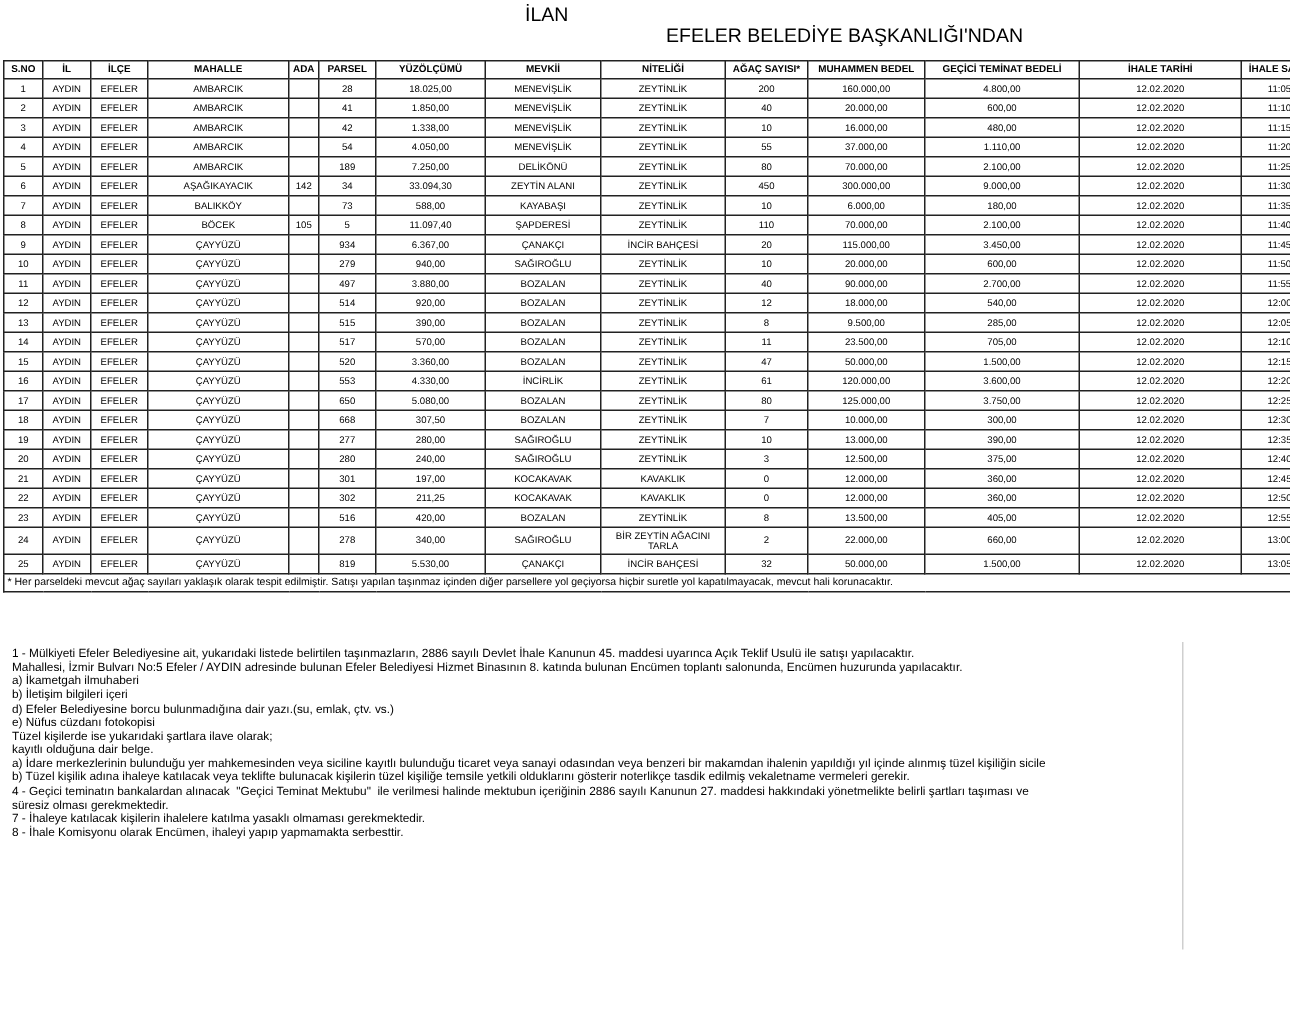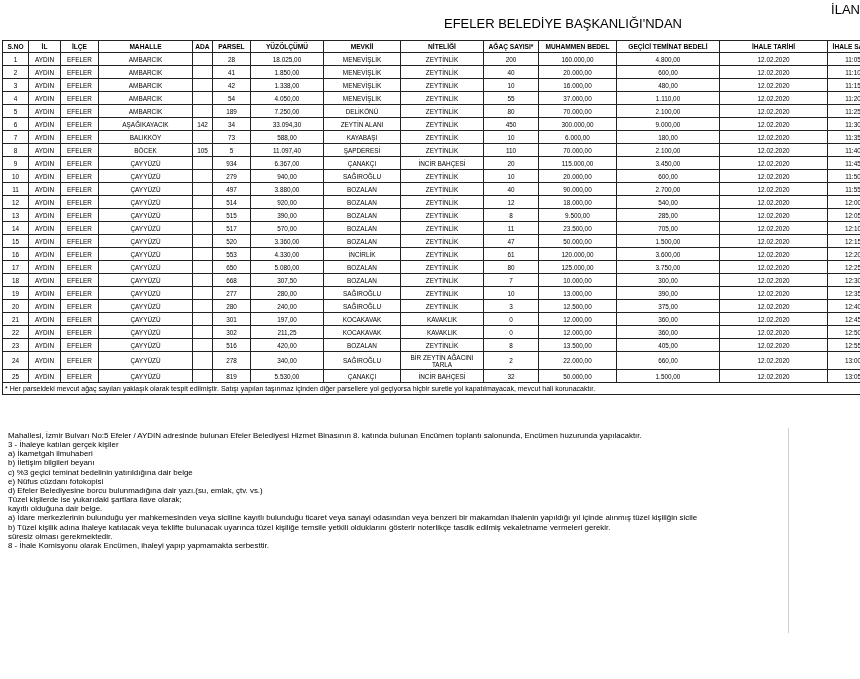--- a/index.html
+++ b/index.html
@@ -1,17 +1,17 @@
 <!DOCTYPE html>
 <html><head>
 <meta charset="utf-8">
 <style>
   html, body { margin: 0; padding: 0; background: #ffffff; }
   body { width: 860px; height: 679px; position: relative; overflow: hidden; font-family: "Liberation Sans", sans-serif; color: #000; }
-  .title1 { position: absolute; left: 0; width: 860px; top: 2px; text-align: right; font-size: 13px; padding-left: 350px; box-sizing: border-box; }
+  .title1 { position: absolute; left: 0; width: 860px; top: 2px; text-align: left; font-size: 13px; padding-left: 350px; box-sizing: border-box; }
   .title2 { position: absolute; left: 0; width: 776px; top: 16px; text-align: center; font-size: 13px; padding-left: 350px; box-sizing: border-box; }
   table.main { position: absolute; left: 2px; top: 40px; width: 856px; border-collapse: collapse; font-size: 6.4px; table-layout: fixed; }
   table.main th, table.main td { border: 1px solid #222; text-align: center; vertical-align: middle; padding: 0 1px; height: 12px; line-height: 7px; white-space: nowrap; overflow: hidden; }
   table.main th { font-weight: bold; height: 11px; font-size: 6.6px; }
   table.main td.wrap { white-space: normal; }
   table.main tr.tall td { height: 17px; }
   table.main td.note { text-align: left; font-size: 7px; padding-left: 2px; height: 11px; }
   .vline { position: absolute; left: 788px; top: 428px; width: 1px; height: 205px; background: #cfcfcf; }
   .notes { position: absolute; left: 8px; top: 431px; width: 780px; font-size: 7.9px; line-height: 9.15px; }
   .notes div { white-space: pre-wrap; }
@@ -460,26 +460,27 @@
       </tr>
       <tr>
         <td colspan="14" class="note">* Her parseldeki mevcut ağaç sayıları yaklaşık olarak tespit edilmiştir. Satışı yapılan taşınmaz içinden diğer parsellere yol geçiyorsa hiçbir suretle yol kapatılmayacak, mevcut hali korunacaktır.</td>
       </tr>
     </tbody>
 </table>
 
 <div class="vline"></div>
 
 <div class="notes" id="notes">
+    <div>1 - Mülkiyeti Efeler Belediyesine ait, yukarıdaki listede belirtilen taşınmazların, 2886 sayılı Devlet İhale Kanunun 45. maddesi uyarınca Açık Teklif Usulü ile satışı yapılacaktır.</div>
     <div>Mahallesi, İzmir Bulvarı No:5 Efeler / AYDIN adresinde bulunan Efeler Belediyesi Hizmet Binasının 8. katında bulunan Encümen toplantı salonunda, Encümen huzurunda yapılacaktır.</div>
-    <div>3 - İhaleye katılan gerçek kişiler</div>
     <div>a) İkametgah ilmuhaberi</div>
-    <div>b) İletişim bilgileri beyanı</div>
-    <div>c) %3 geçici teminat bedelinin yatırıldığına dair belge</div>
+    <div>b) İletişim bilgileri içeri</div>
+    <div>d) Efeler Belediyesine borcu bulunmadığına dair yazı.(su, emlak, çtv. vs.)</div>
     <div>e) Nüfus cüzdanı fotokopisi</div>
-    <div>d) Efeler Belediyesine borcu bulunmadığına dair yazı.(su, emlak, çtv. vs.)</div>
     <div>Tüzel kişilerde ise yukarıdaki şartlara ilave olarak;</div>
     <div>kayıtlı olduğuna dair belge.</div>
     <div>a) İdare merkezlerinin bulunduğu yer mahkemesinden veya siciline kayıtlı bulunduğu ticaret veya sanayi odasından veya benzeri bir makamdan ihalenin yapıldığı yıl içinde alınmış tüzel kişiliğin sicile</div>
-    <div>b) Tüzel kişilik adına ihaleye katılacak veya teklifte bulunacak uyarınca tüzel kişiliğe temsile yetkili olduklarını gösterir noterlikçe tasdik edilmiş vekaletname vermeleri gerekir.</div>
+    <div>b) Tüzel kişilik adına ihaleye katılacak veya teklifte bulunacak kişilerin tüzel kişiliğe temsile yetkili olduklarını gösterir noterlikçe tasdik edilmiş vekaletname vermeleri gerekir.</div>
+    <div>4 - Geçici teminatın bankalardan alınacak  "Geçici Teminat Mektubu"  ile verilmesi halinde mektubun içeriğinin 2886 sayılı Kanunun 27. maddesi hakkındaki yönetmelikte belirli şartları taşıması ve</div>
     <div>süresiz olması gerekmektedir.</div>
+    <div>7 - İhaleye katılacak kişilerin ihalelere katılma yasaklı olmaması gerekmektedir.</div>
     <div>8 - İhale Komisyonu olarak Encümen, ihaleyi yapıp yapmamakta serbesttir.</div>
   </div>
 
 </body></html>

